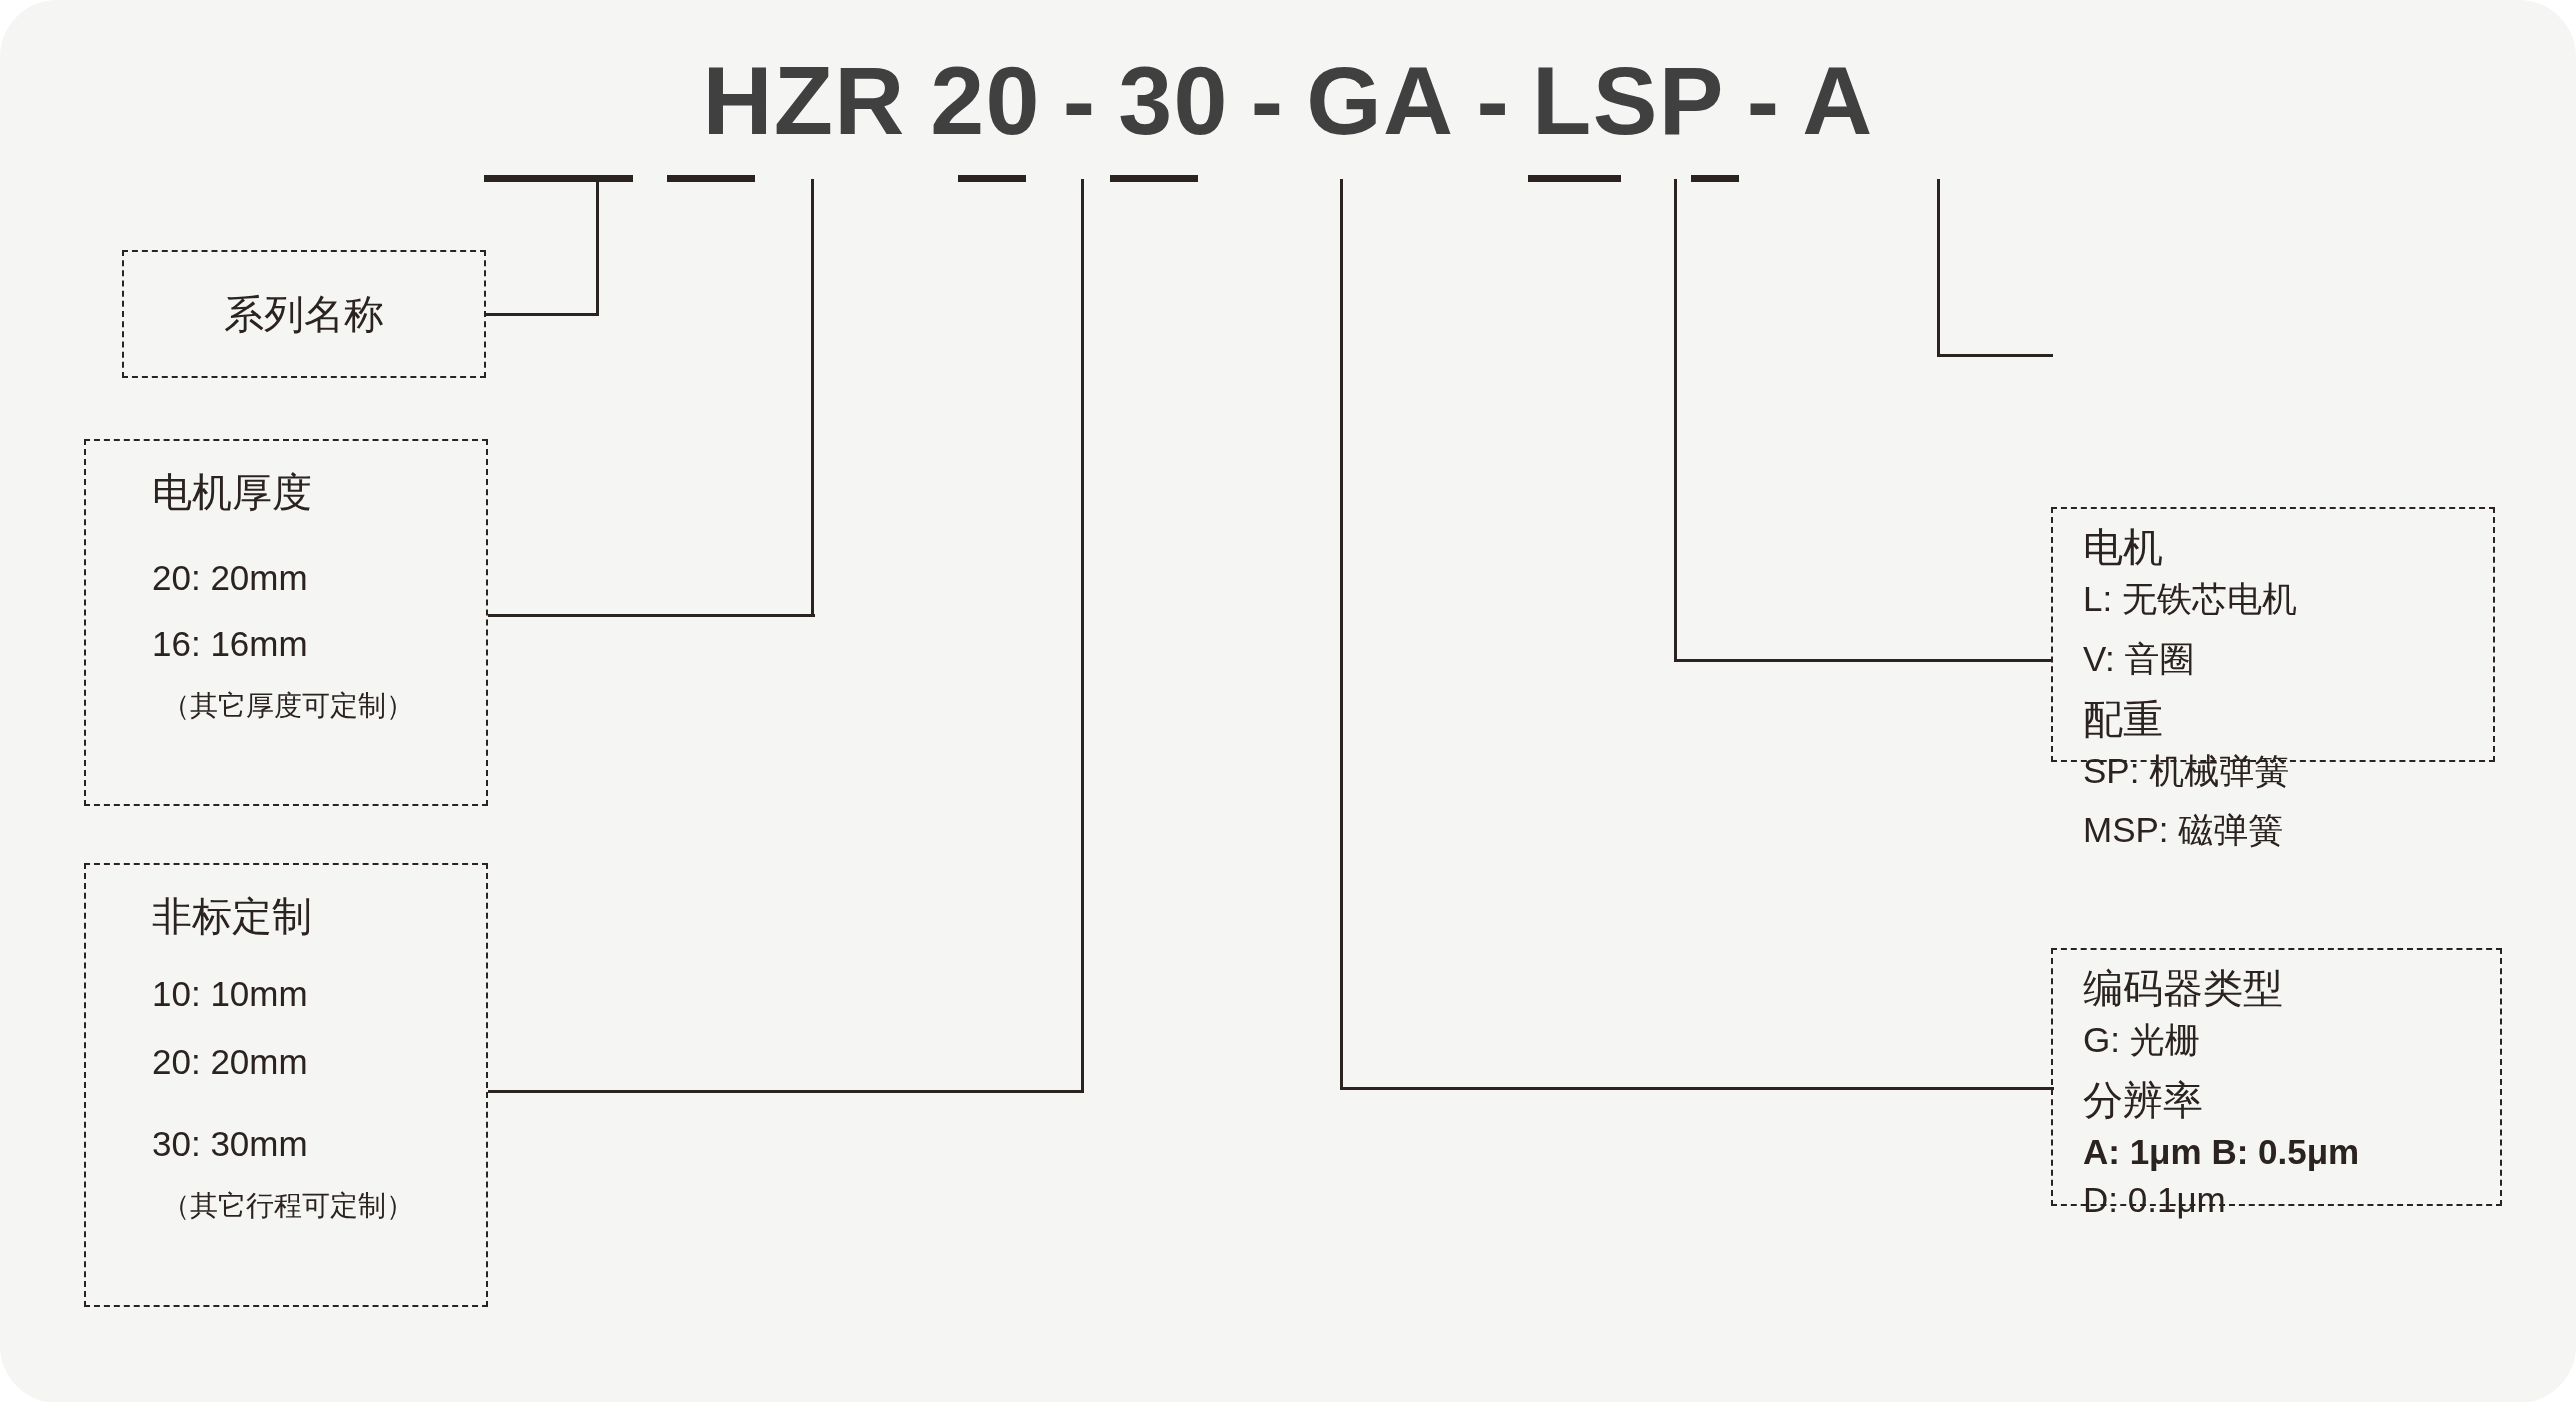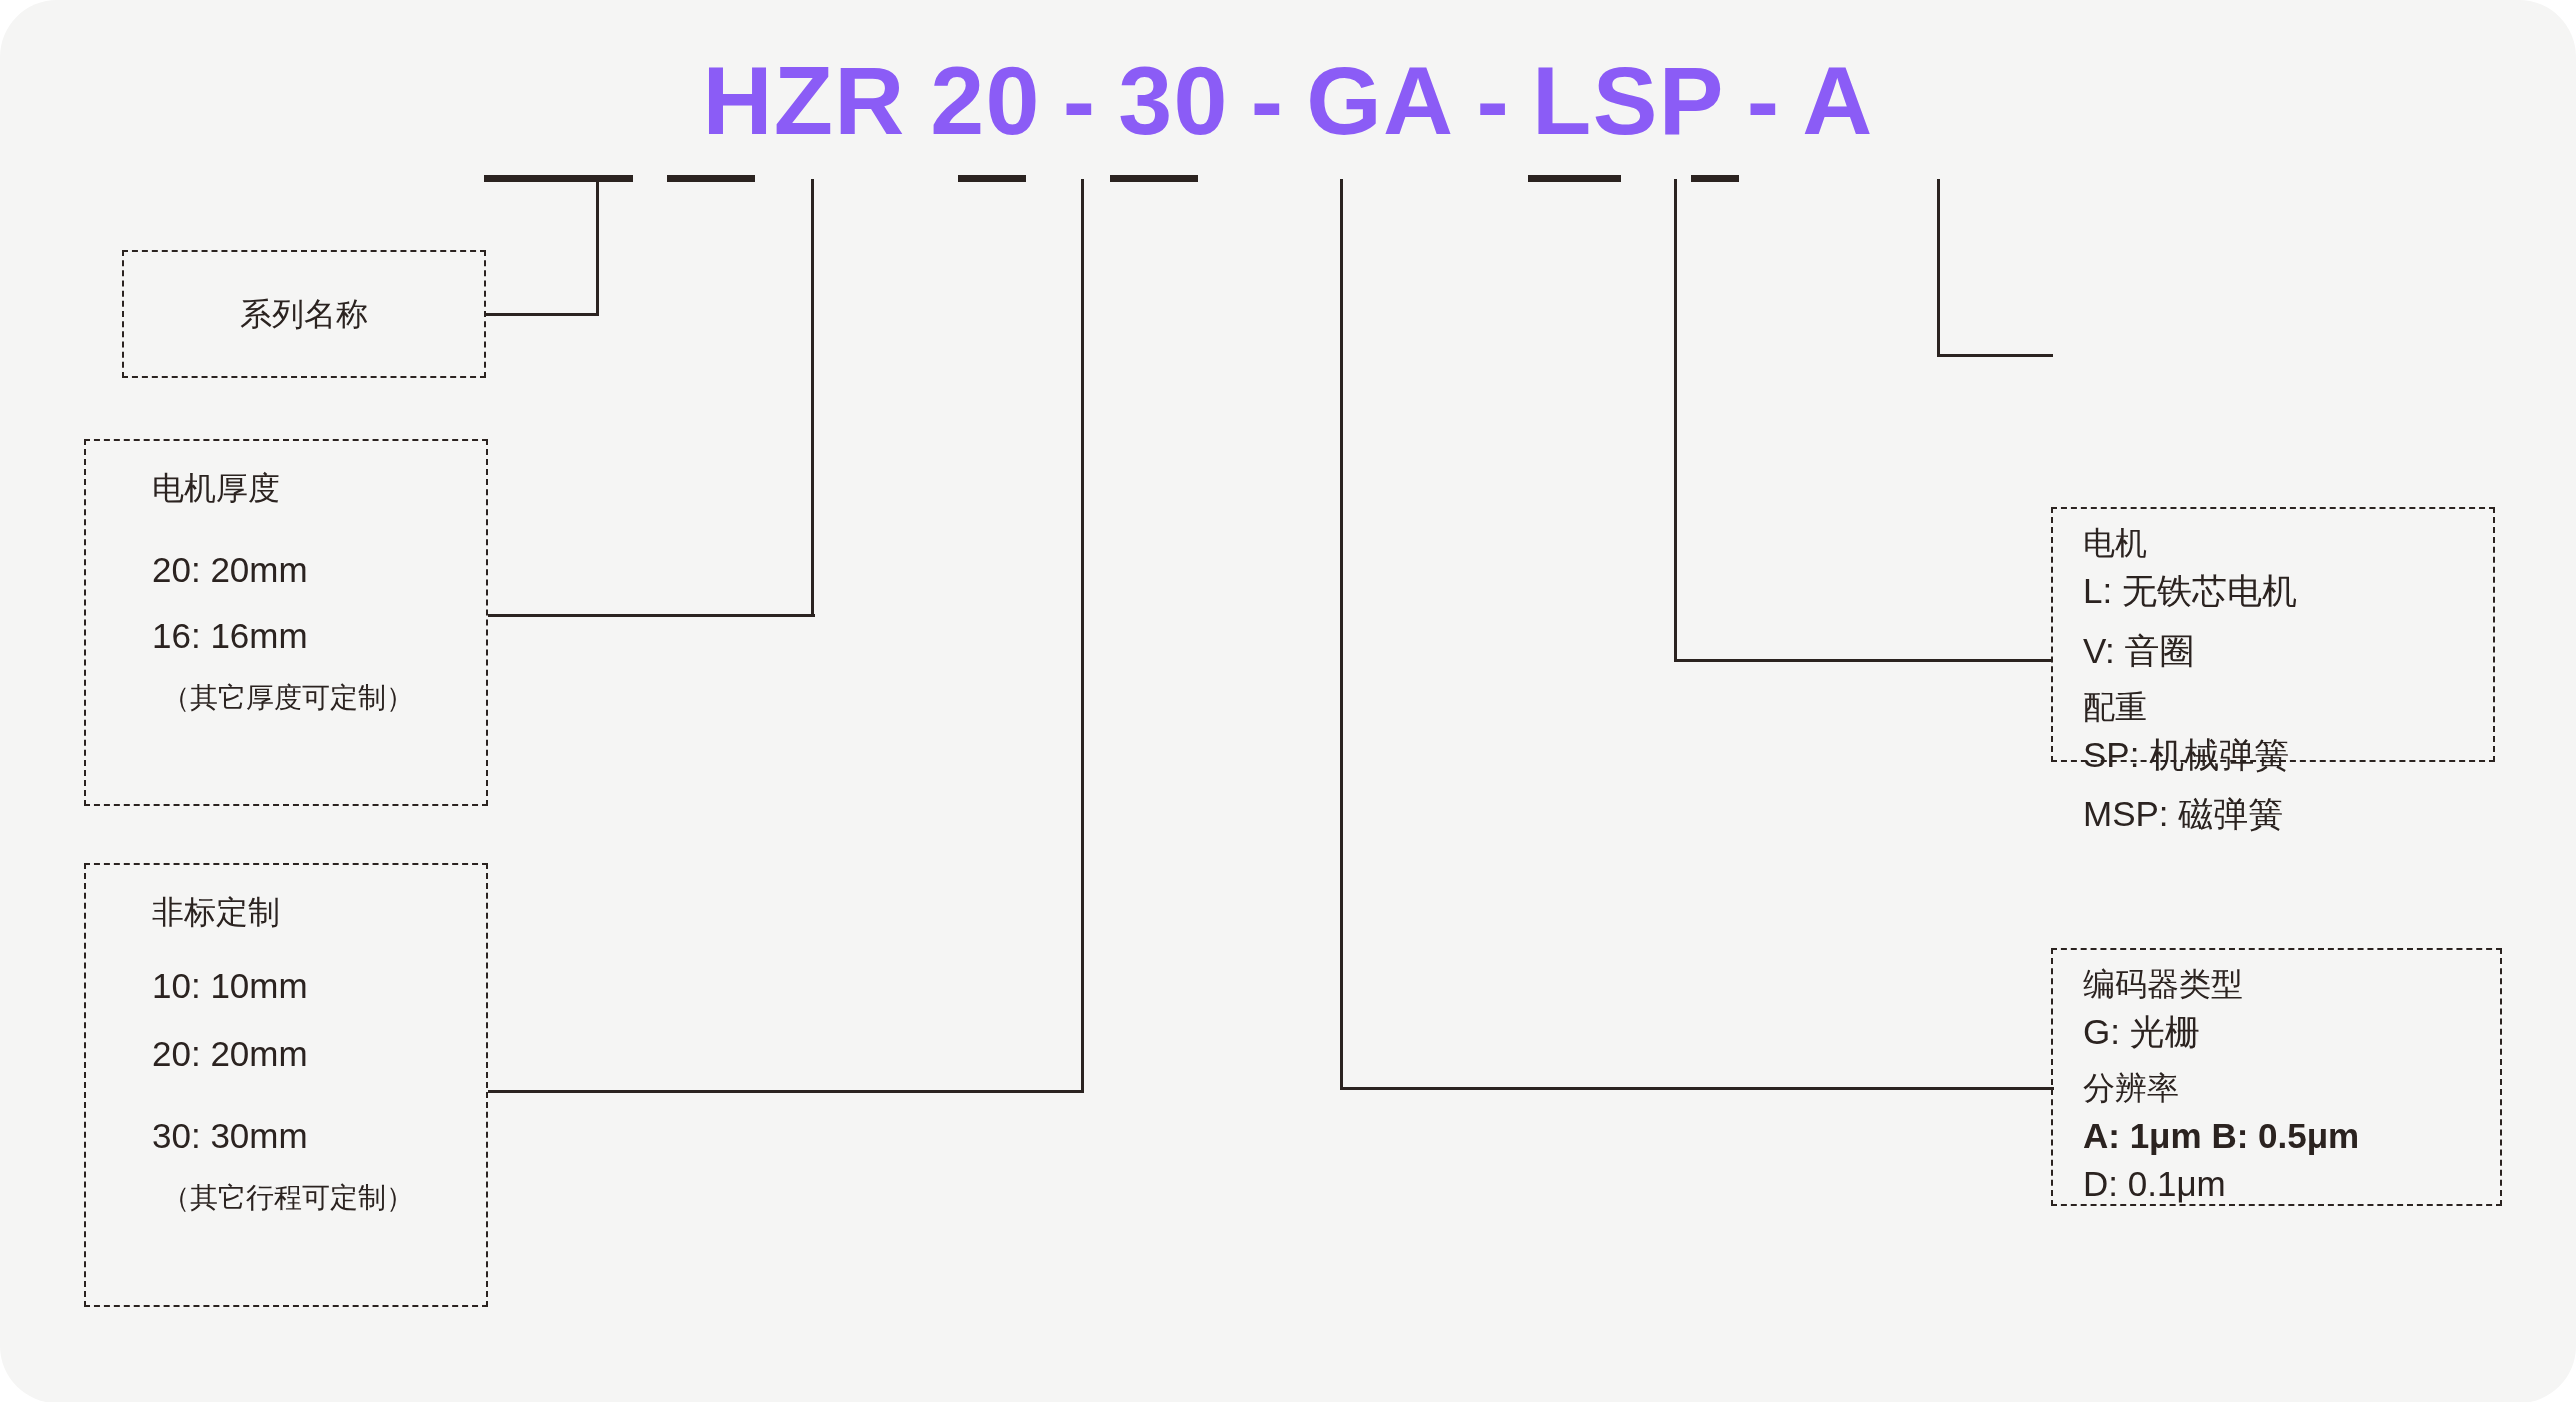--- a/index.html
+++ b/index.html
@@ -14,21 +14,21 @@
   }
   
   #code-row{
     position:absolute;
     left:0;top:45px;width:2576px;
     text-align:center;
     white-space:nowrap;
     font-weight:bold;
     font-size:97px;
     letter-spacing:1.3px;
-    color:#8b5cf6;
+    color:#404040;
   }
   #code-row span{display:inline-block;vertical-align:baseline;}
   .code-seg{padding:0 0px;}
   .code-dash{padding:0 22px;font-weight:bold;}
   .code-gap{display:inline-block;width:24.5px;}
 
   
   .bar{position:absolute;height:7px;background:#2b2320;}
   .vline{position:absolute;width:2.6px;background:#2b2320;}
   .hline{position:absolute;height:2.6px;background:#2b2320;}
@@ -39,21 +39,21 @@
     border:2.6px dashed #2b2320;
     background:transparent;
     box-sizing:border-box;
   }
   .box .ln{
     white-space:nowrap;
     font-size:35px;
     line-height:1.0;
     color:#2b2320;
   }
-  .box .title{font-size:32px;}
+  .box .title{font-size:40px;}
   .box .note{font-size:28px;}
   .pad{padding:0 26px;}
   .rowspace{height:26px;}
 </style>
 </head>
 <body>
 
 <div id="page">
 
   <div id="code-row">

